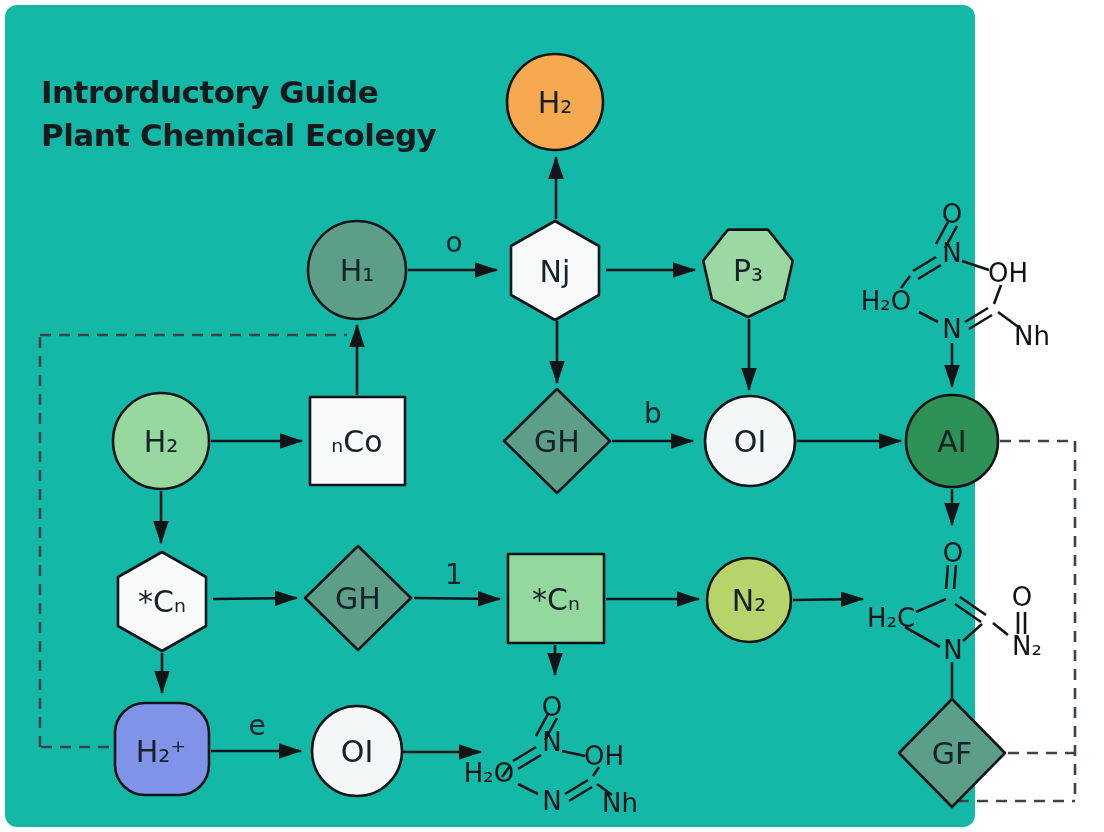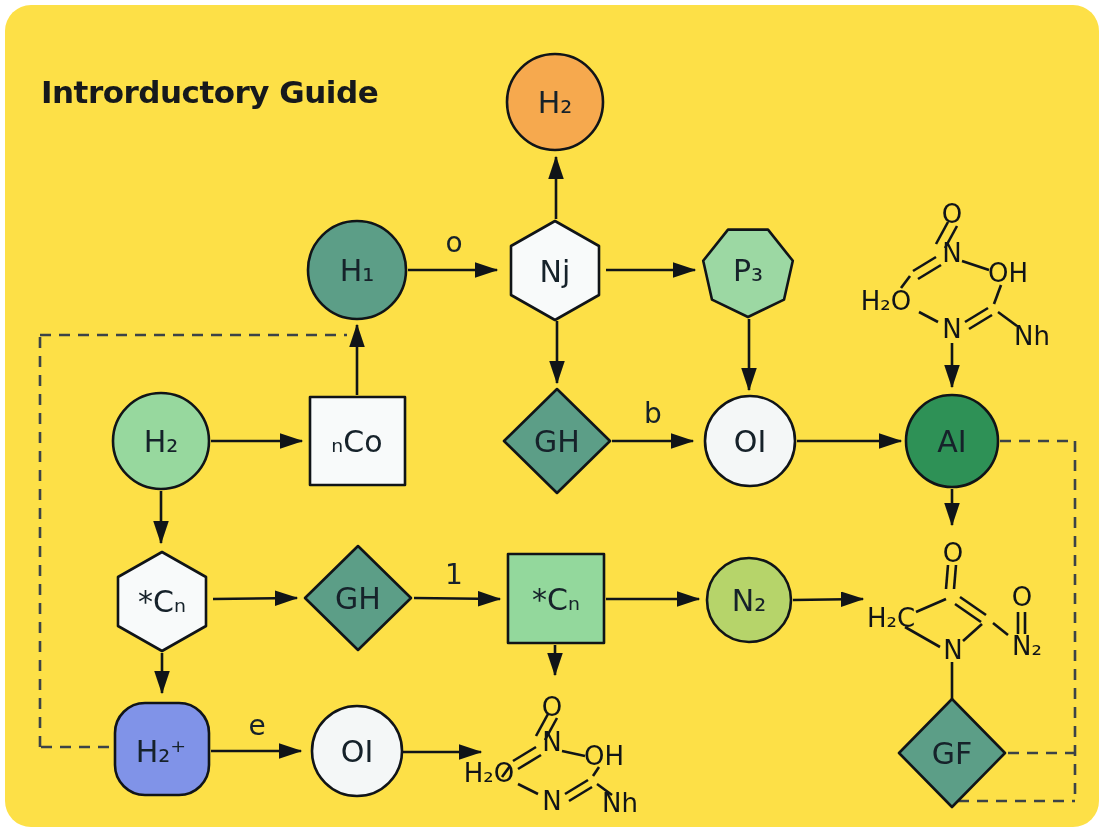--- a/index.html
+++ b/index.html
@@ -1,37 +1,38 @@
 <!DOCTYPE html>
 <html><head>
 <meta charset="utf-8">
 <style>
   html,body{margin:0;padding:0;background:#ffffff;width:1104px;height:832px;overflow:hidden;
     font-family:"DejaVu Sans",sans-serif;}
   .frame{position:absolute;left:0;top:0;width:1104px;height:832px;background:#ffffff;}
-  .canvas{position:absolute;left:5px;top:5px;width:1094px;height:822px;background:#fde047;
-    border-radius:26px;}
+  .canvas{position:absolute;left:5px;top:5px;width:970px;height:822px;background:#14b8a6;
+    border-radius:12px;}
   .title{position:absolute;left:36px;top:66px;color:#16191c;font-size:31px;font-weight:600;
     line-height:1.38;letter-spacing:-0.5px;}
   svg{position:absolute;left:0;top:0;}
   .node-label{font-size:30px;fill:#16222a;}
   .edge-label{font-size:28px;fill:#16222a;}
   .chem-label{font-size:26px;fill:#101418;}
   .bond{stroke:#101418;stroke-width:2.6;fill:none;}
   .edge{stroke:#101418;stroke-width:2.6;fill:none;}
   .dash{stroke:#3c4347;stroke-width:2.6;fill:none;stroke-dasharray:11 8;}
   .shape{stroke:#101418;stroke-width:2.6;stroke-linejoin:round;}
 </style>
 </head>
 <body>
 
 <div class="frame">
   <div class="canvas">
     <div class="title">
       <div>Introrductory Guide</div>
+      <div>Plant Chemical Ecolegy</div>
     </div>
 
     <svg width="1104" height="832" viewBox="0 0 1104 832">
       <defs>
         <marker id="ah" markerWidth="11" markerHeight="8" refX="8.5" refY="3" orient="auto" markerUnits="strokeWidth">
           <path d="M0,0 L9,3 L0,6 Z" fill="#101418"></path>
         </marker>
       </defs>
 
       <g>

